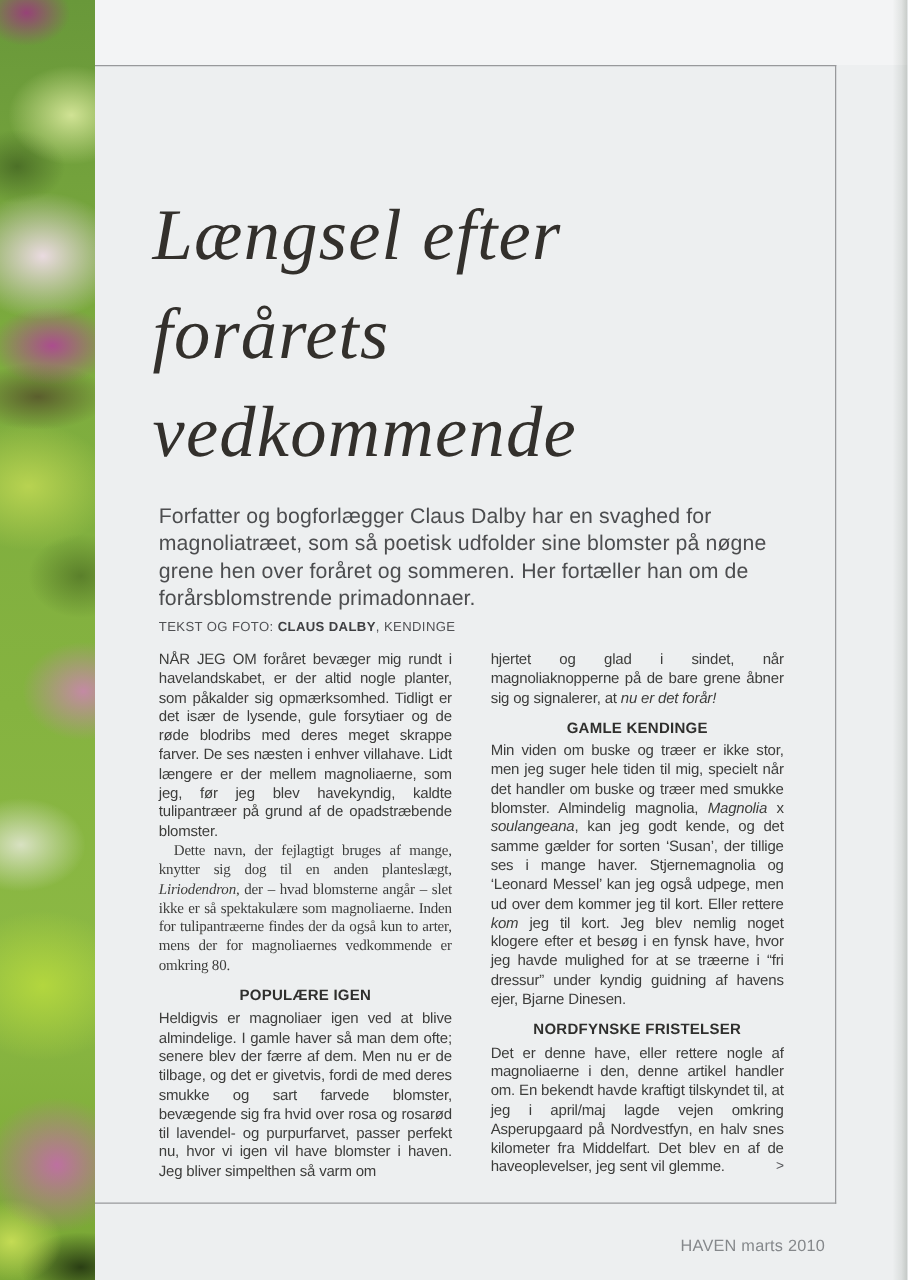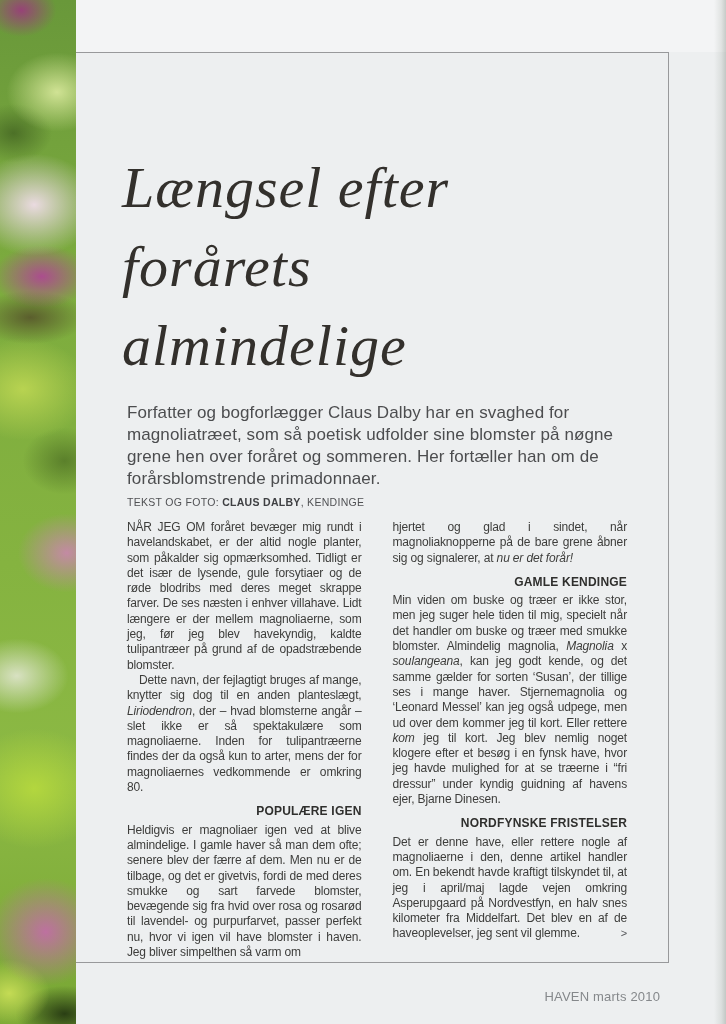--- a/index.html
+++ b/index.html
@@ -58,25 +58,25 @@
 
   .columns{
     position:absolute;left:127px;top:520px;width:500px;
     display:flex;gap:31px;
   }
   .col{width:237px;
     font-size:12px;line-height:15.3px;letter-spacing:-.15px;
     color:#3d3d3b;text-align:justify;
   }
   .col p{margin:0;}
-  .col p.indent{text-indent:12px;}
+  .col p.indent{text-indent:12px;font-family:Liberation Serif, serif;}
   .col .it{font-style:italic;}
   .col-heading{
     font-weight:700;font-size:12px;letter-spacing:.2px;color:#2f2f2d;
-    margin:9px 0 3px 0;text-align:right;
+    margin:9px 0 3px 0;text-align:center;
   }
   .jump-arrow{float:right;color:#55565a;font-size:11px;margin-left:6px;}
 
   .footer{
     position:absolute;left:0;top:989px;width:688px;
     display:flex;justify-content:flex-end;gap:13px;
     font-size:13px;color:#85888b;letter-spacing:.2px;
   }
   .footer .pagenum{color:#7b7e81;margin-top:48px;}
 </style>
@@ -87,21 +87,21 @@
 
 <div class="rule rule-top"></div>
 <div class="rule rule-bottom"></div>
 <div class="rule rule-right"></div>
 
 <div class="photo-strip"></div>
 
 <h1 class="headline" style="margin:0;font-weight:400;">
   <div>Længsel efter</div>
   <div>forårets</div>
-  <div>almindelige</div>
+  <div>vedkommende</div>
 </h1>
 
 <div class="standfirst">Forfatter og bogforlægger Claus Dalby har en svaghed for magnoliatræet, som så poetisk udfolder sine blomster på nøgne grene hen over foråret og sommeren. Her fortæller han om de forårsblomstrende primadonnaer.</div>
 
 <div class="byline">
   <span>TEKST OG FOTO: </span><span class="b">CLAUS DALBY</span><span>, KENDINGE</span>
 </div>
 
 <div class="columns">
   <div class="col" id="col-left">

